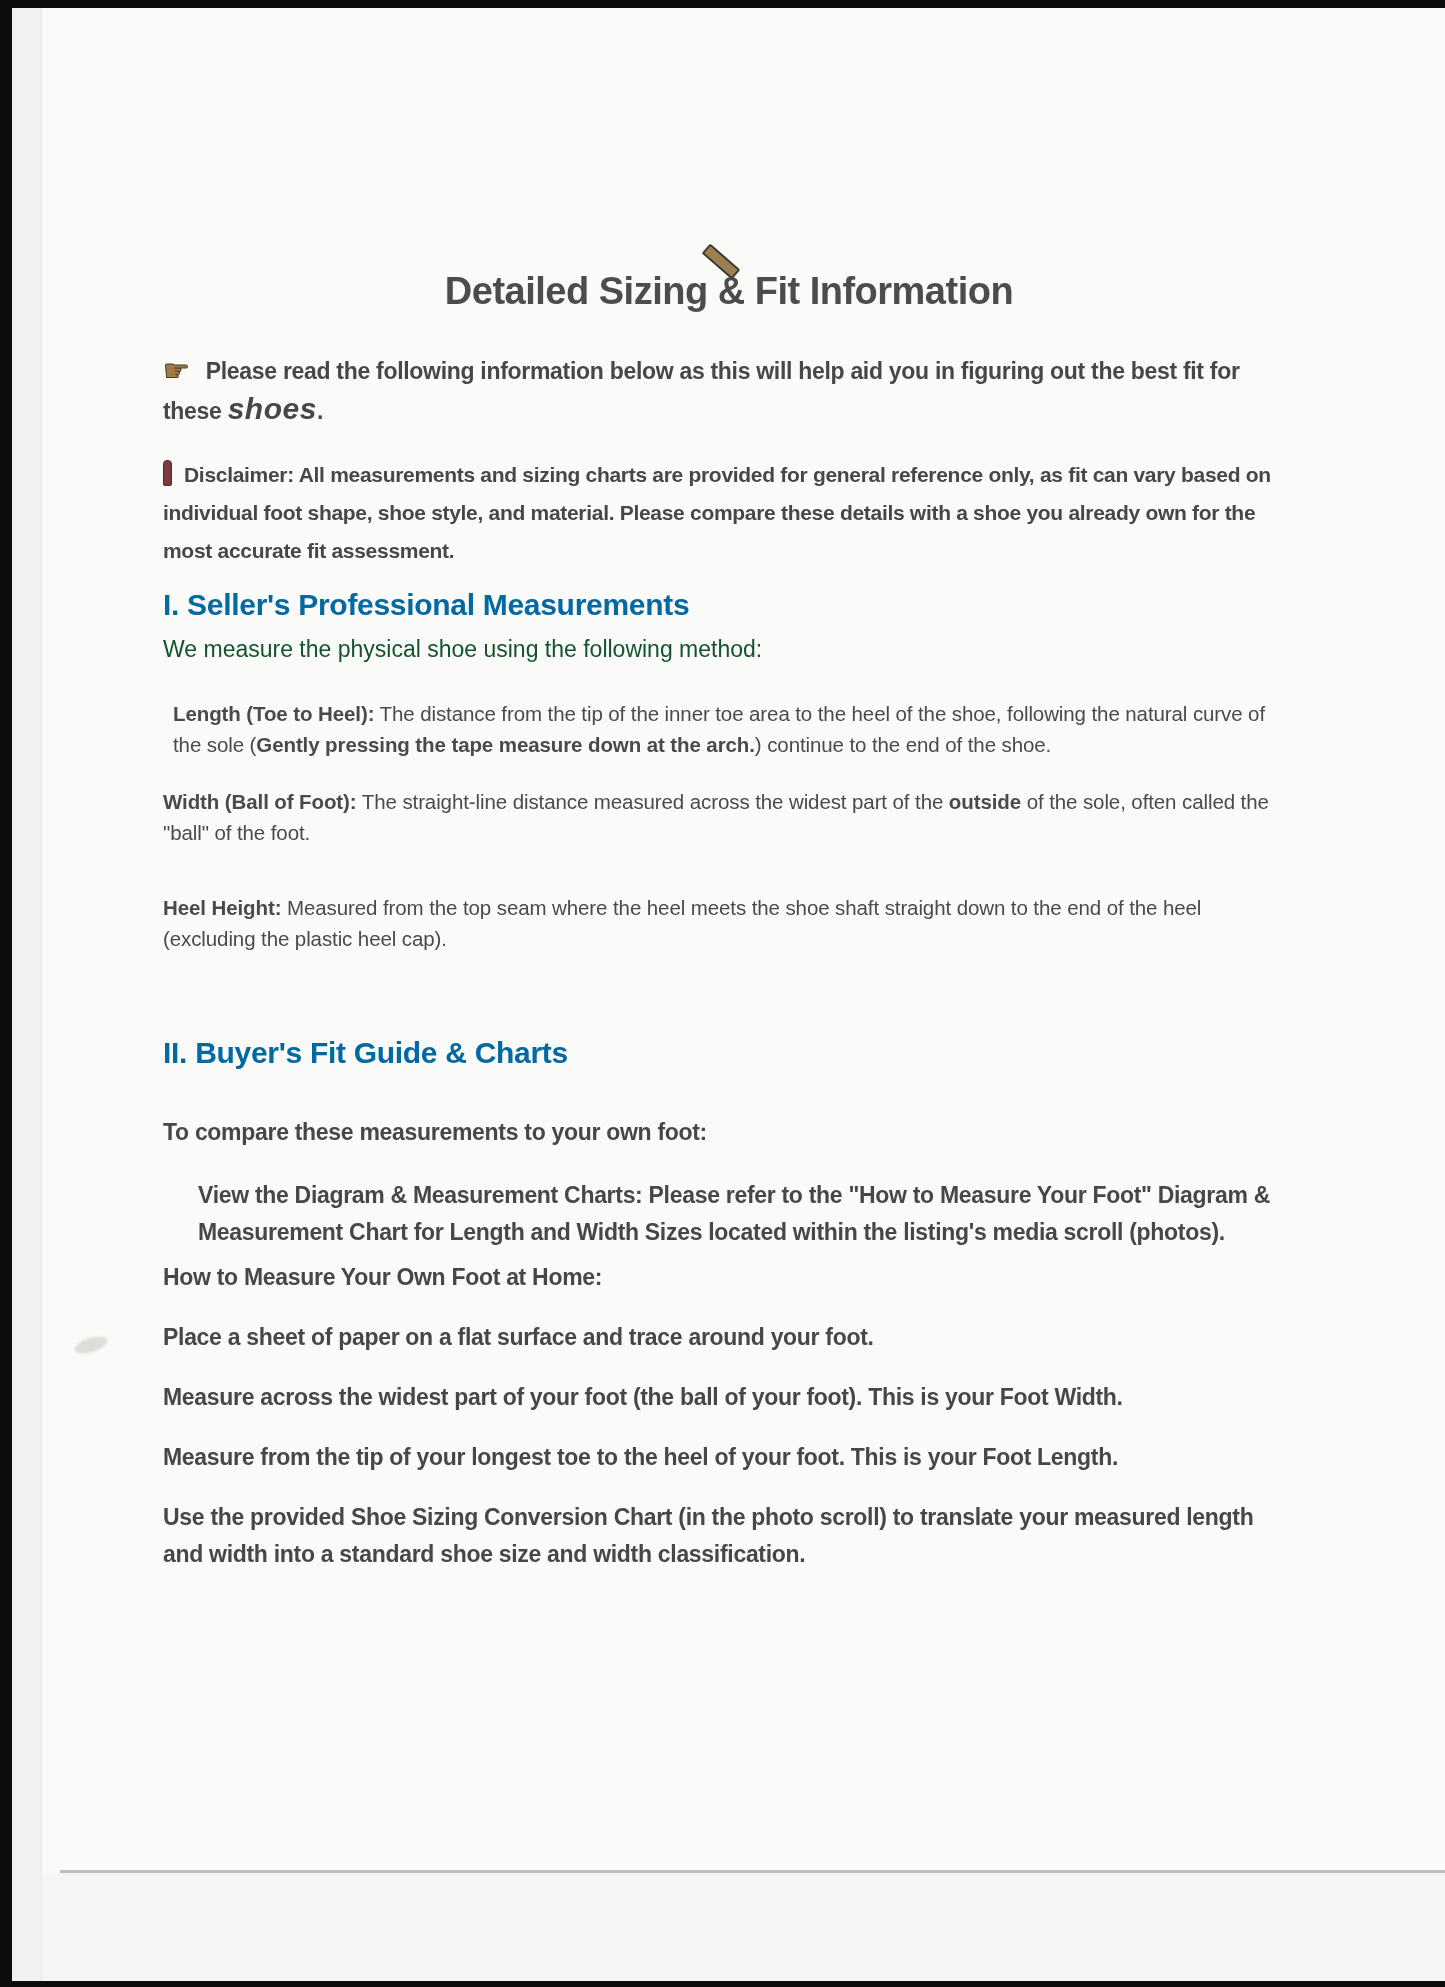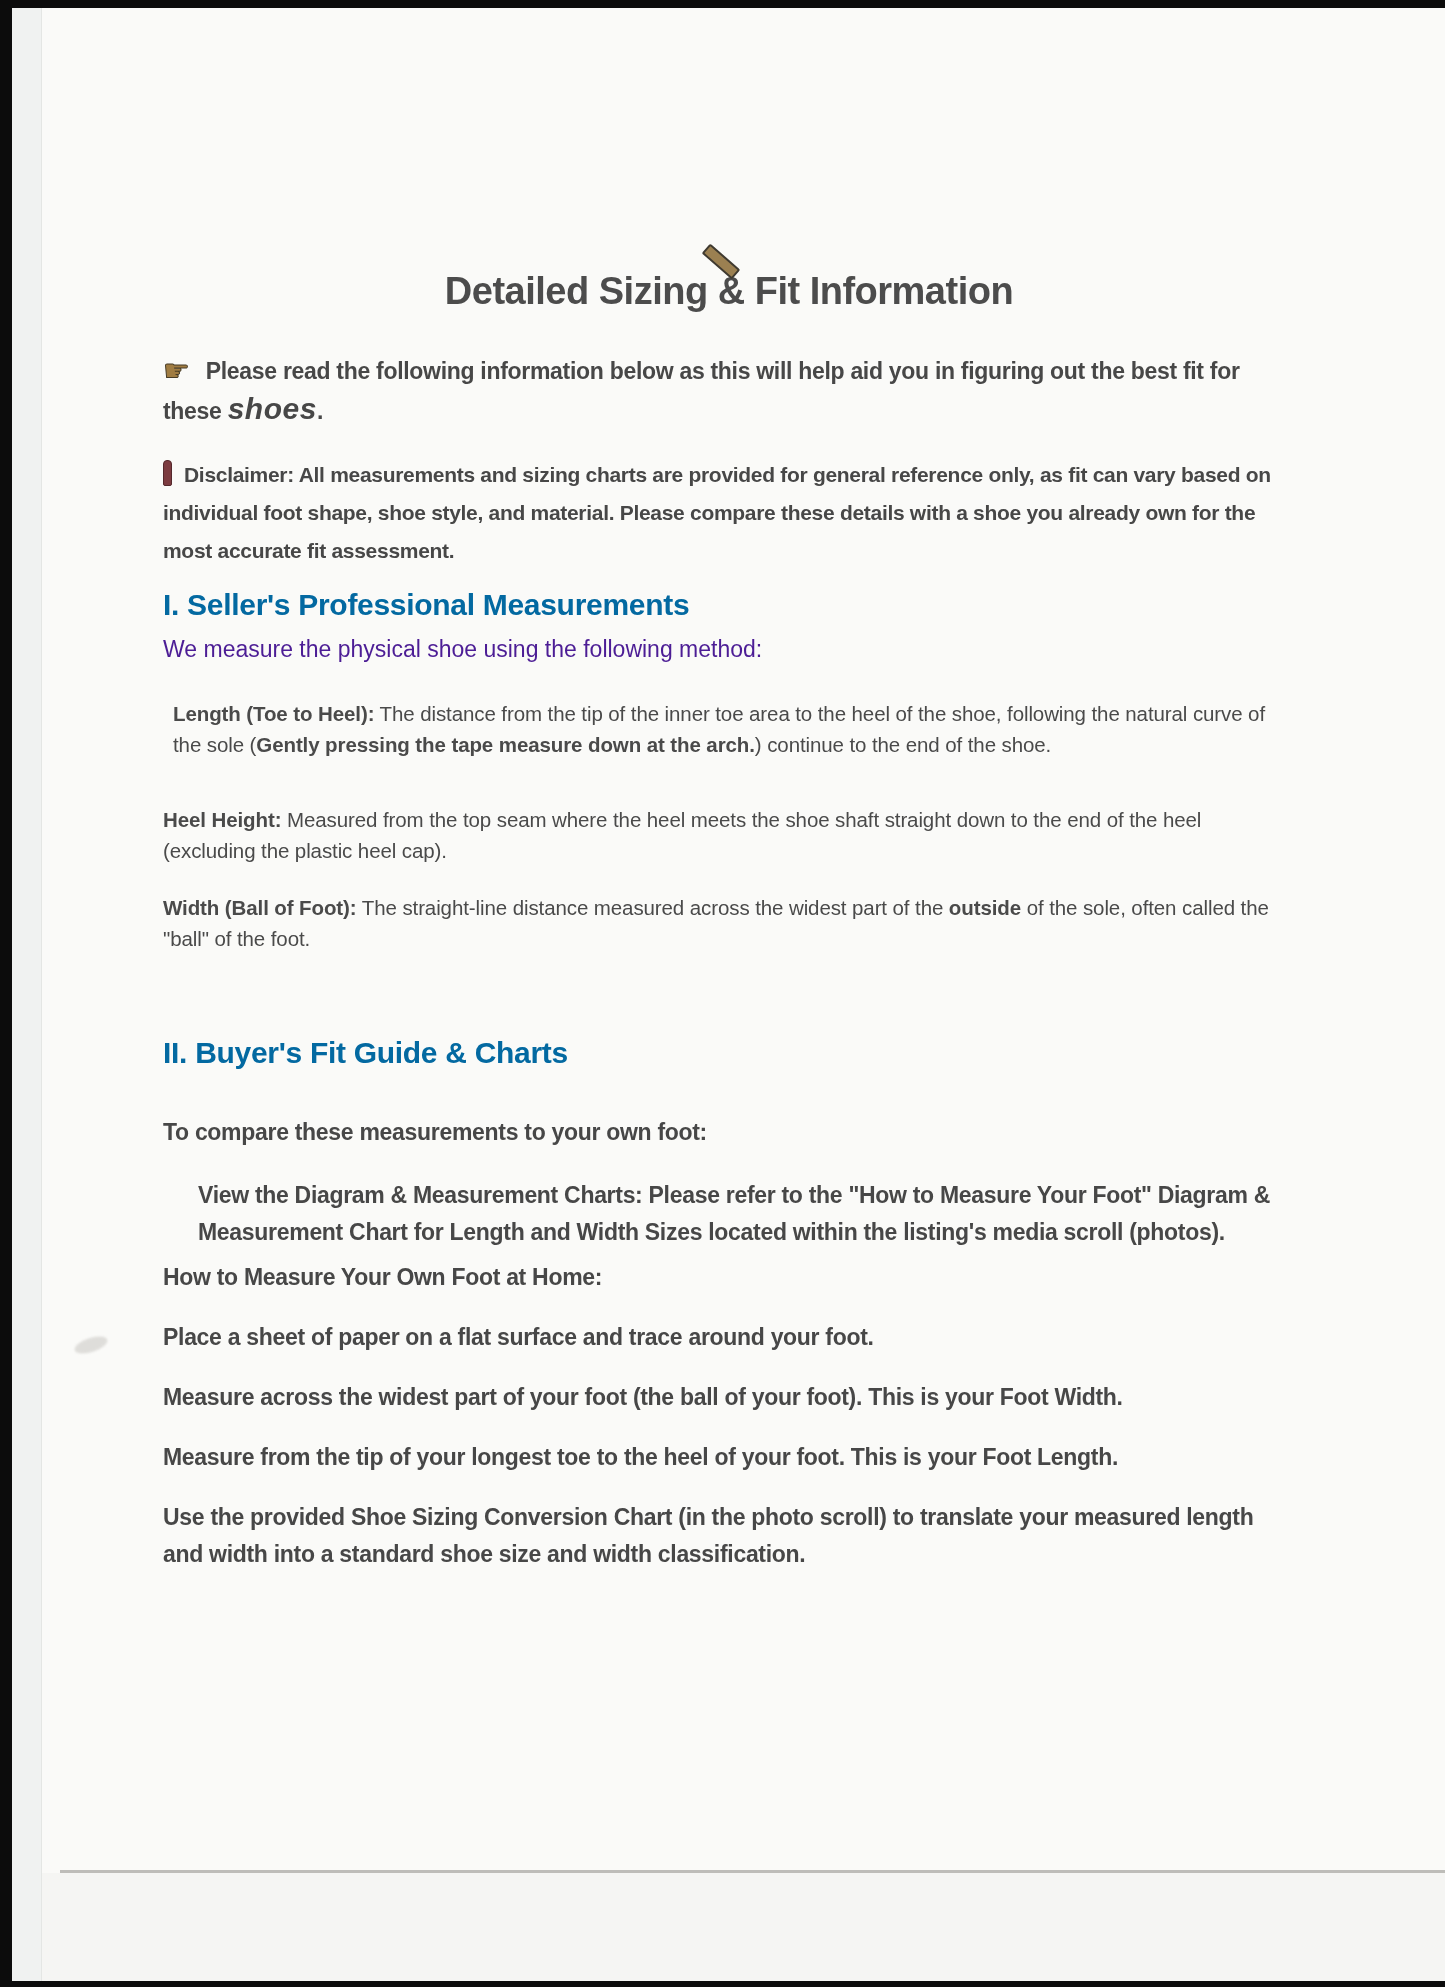--- a/index.html
+++ b/index.html
@@ -120,21 +120,21 @@
     color: #0369a1;
     letter-spacing: -0.3px;
   }
   .h2-seller { margin-top: 16px; }
   .h2-buyer  { margin-top: 80px; }
   p.method-intro {
     margin-top: 10px;
     font-size: 23px;
     font-weight: normal;
     line-height: 30px;
-    color: #4c1d95;
+    color: #14532d;
   }
   p.measure {
     font-size: 20.5px;
     line-height: 31px;
     font-weight: normal;
     color: #4a4a4a;
     letter-spacing: -0.1px;
   }
   .m-length { margin-top: 34px; margin-left: 10px; }
   .m-width  { margin-top: 26px; }
@@ -181,26 +181,26 @@
     </p>
 
     <h2 class="h2-seller">I. Seller's Professional Measurements</h2>
 
     <p class="method-intro">We measure the physical shoe using the following method:</p>
 
     <p class="measure m-length">
       <strong>Length (Toe to Heel):</strong><span> The distance from the tip of the inner toe area to the heel of the shoe, following the natural curve of the sole (</span><strong>Gently pressing the tape measure down at the arch.</strong><span>) continue to the end of the shoe.</span>
     </p>
 
+    <p class="measure m-width">
+      <strong>Width (Ball of Foot):</strong><span> The straight-line distance measured across the widest part of the </span><strong>outside</strong><span> of the sole, often called the "ball" of the foot.</span>
+    </p>
+
     <p class="measure m-heel">
       <strong>Heel Height:</strong><span> Measured from the top seam where the heel meets the shoe shaft straight down to the end of the heel (excluding the plastic heel cap).</span>
-    </p>
-
-    <p class="measure m-width">
-      <strong>Width (Ball of Foot):</strong><span> The straight-line distance measured across the widest part of the </span><strong>outside</strong><span> of the sole, often called the "ball" of the foot.</span>
     </p>
 
     <h2 class="h2-buyer">II. Buyer's Fit Guide &amp; Charts</h2>
 
     <p class="guide g1">To compare these measurements to your own foot:</p>
     <p class="guide g2">View the Diagram &amp; Measurement Charts: Please refer to the "How to Measure Your Foot" Diagram &amp; Measurement Chart for Length and Width Sizes located within the listing's media scroll (photos).</p>
     <p class="guide g3">How to Measure Your Own Foot at Home:</p>
     <p class="guide g4">Place a sheet of paper on a flat surface and trace around your foot.</p>
     <p class="guide g6">Measure across the widest part of your foot (the ball of your foot). This is your Foot Width.</p>
     <p class="guide g5">Measure from the tip of your longest toe to the heel of your foot. This is your Foot Length.</p>

